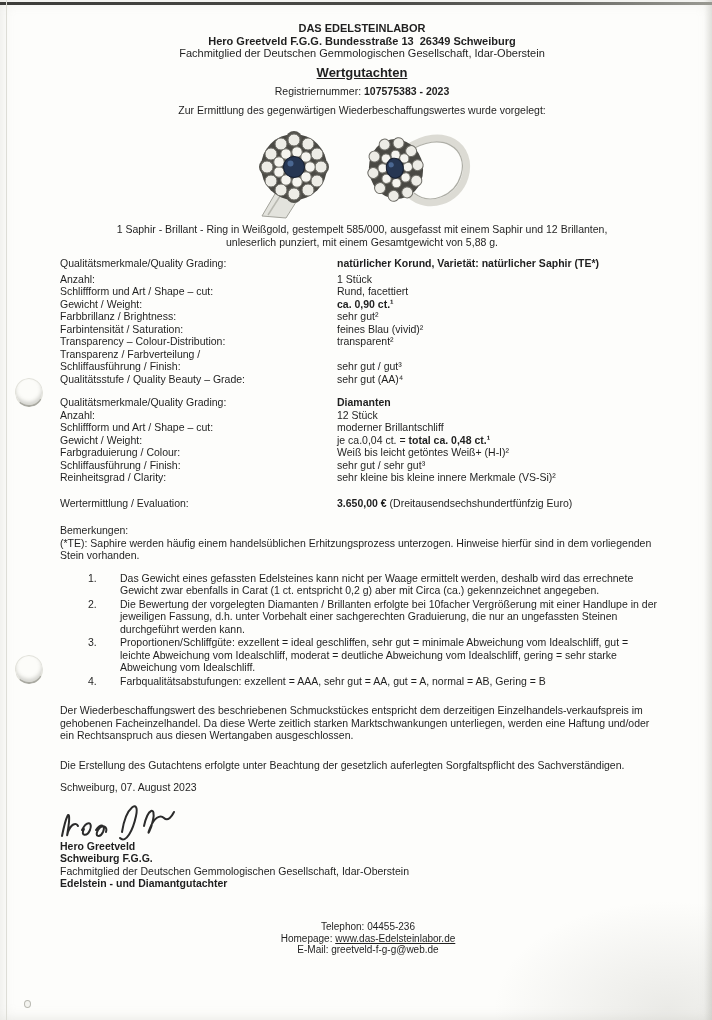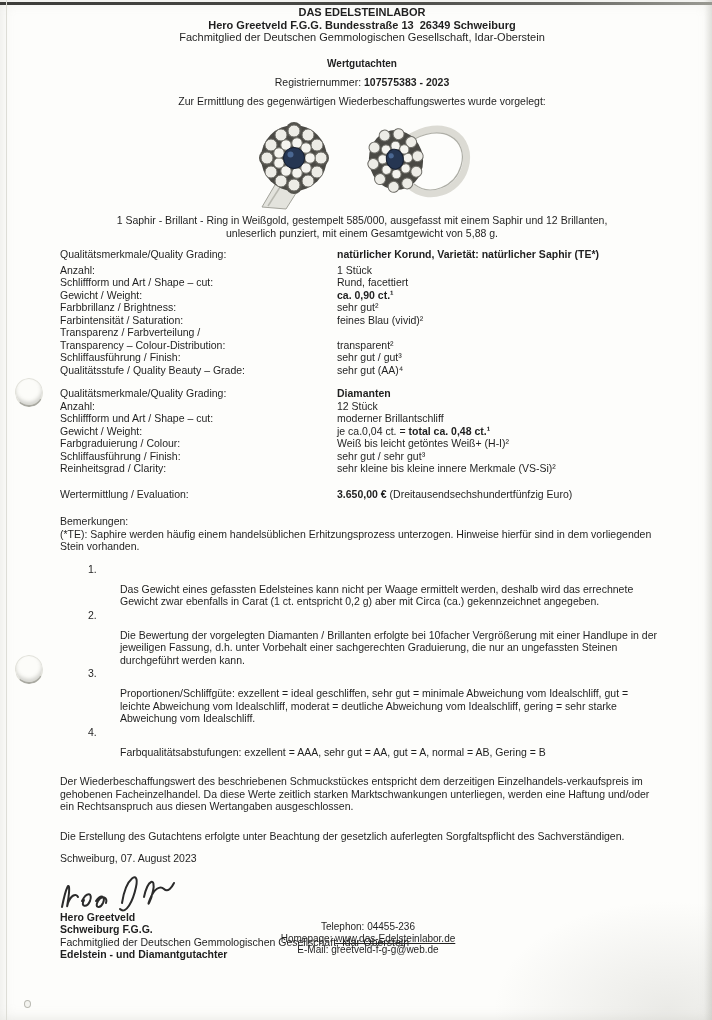--- a/index.html
+++ b/index.html
@@ -27,44 +27,44 @@
     box-shadow:inset 0 -3px 4px rgba(120,120,108,.30);
     transform:rotate(-8deg);
   }
   .hole-1{top:378px;}
   .hole-2{top:655px;}
 
   
   .content{position:relative;padding:6px 48px 0 60px;font-size:10.5px;line-height:12.5px;}
   .center{text-align:center;}
   .bold{font-weight:bold;}
-  .header-block{padding-top:0;}
+  .header-block{padding-top:16px;}
   .hline{font-size:11px;line-height:12.5px;white-space:pre-wrap;}
-  .doc-title{margin-top:14px;font-size:10px;font-weight:bold;}
+  .doc-title{margin-top:7px;font-size:13px;font-weight:bold;text-decoration:underline;}
   .reg-line{margin-top:6px;font-size:10.5px;}
   .intro-line{margin-top:6px;font-size:10.5px;}
 
   .photos{display:flex;justify-content:center;align-items:flex-end;gap:22px;margin-top:7px;height:96px;}
   .photos svg{display:block;}
 
   .desc{margin-top:4px;font-size:10.5px;}
 
   .grade-block{margin-top:9px;}
   .grade-block.second{margin-top:11px;}
   .grow{display:flex;align-items:flex-start;}
   .grow .lbl{width:277px;flex:0 0 277px;}
   .grow .val{flex:1;}
   .gap-after{margin-bottom:3px;}
   .eval-row{margin-top:13px;}
 
   .remarks{margin-top:15px;}
   .notes{margin-top:10px;}
   .note-row{display:flex;align-items:flex-start;margin-bottom:1px;}
   .note-num{width:18px;flex:0 0 18px;margin-left:28px;}
-  .note-text{flex:1;padding-left:14px;padding-right:6px;margin-top:20px;}
+  .note-text{flex:1;padding-left:14px;padding-right:6px;}
 
   .para{margin-top:17px;}
   .date-line{margin-top:10px;}
 
   .sig-svg{display:block;margin:2px 0 -8px -4px;}
   .sig-name{font-weight:bold;}
   .sig-bold{font-weight:bold;}
 
   .footer{position:absolute;left:0;top:921px;width:736px;text-align:center;font-size:10px;line-height:11.5px;}
   .footer .link{text-decoration:underline;}
@@ -190,26 +190,26 @@
         </div>
       <div class="grow">
           <span class="lbl">Farbbrillanz / Brightness:</span>
           <span class="val">sehr gut²</span>
         </div>
       <div class="grow">
           <span class="lbl">Farbintensität / Saturation:</span>
           <span class="val">feines Blau (vivid)²</span>
         </div>
       <div class="grow">
+          <span class="lbl">Transparency – Colour-Distribution:</span>
+          <span class="val">transparent²</span>
+        </div>
+      <div class="grow">
           <span class="lbl">Transparenz / Farbverteilung /</span>
           <span class="val"></span>
-        </div>
-      <div class="grow">
-          <span class="lbl">Transparency – Colour-Distribution:</span>
-          <span class="val">transparent²</span>
         </div>
       <div class="grow">
           <span class="lbl">Schliffausführung / Finish:</span>
           <span class="val">sehr gut / gut³</span>
         </div>
       <div class="grow">
           <span class="lbl">Qualitätsstufe / Quality Beauty – Grade:</span>
           <span class="val">sehr gut (AA)⁴</span>
         </div>
     </div>

